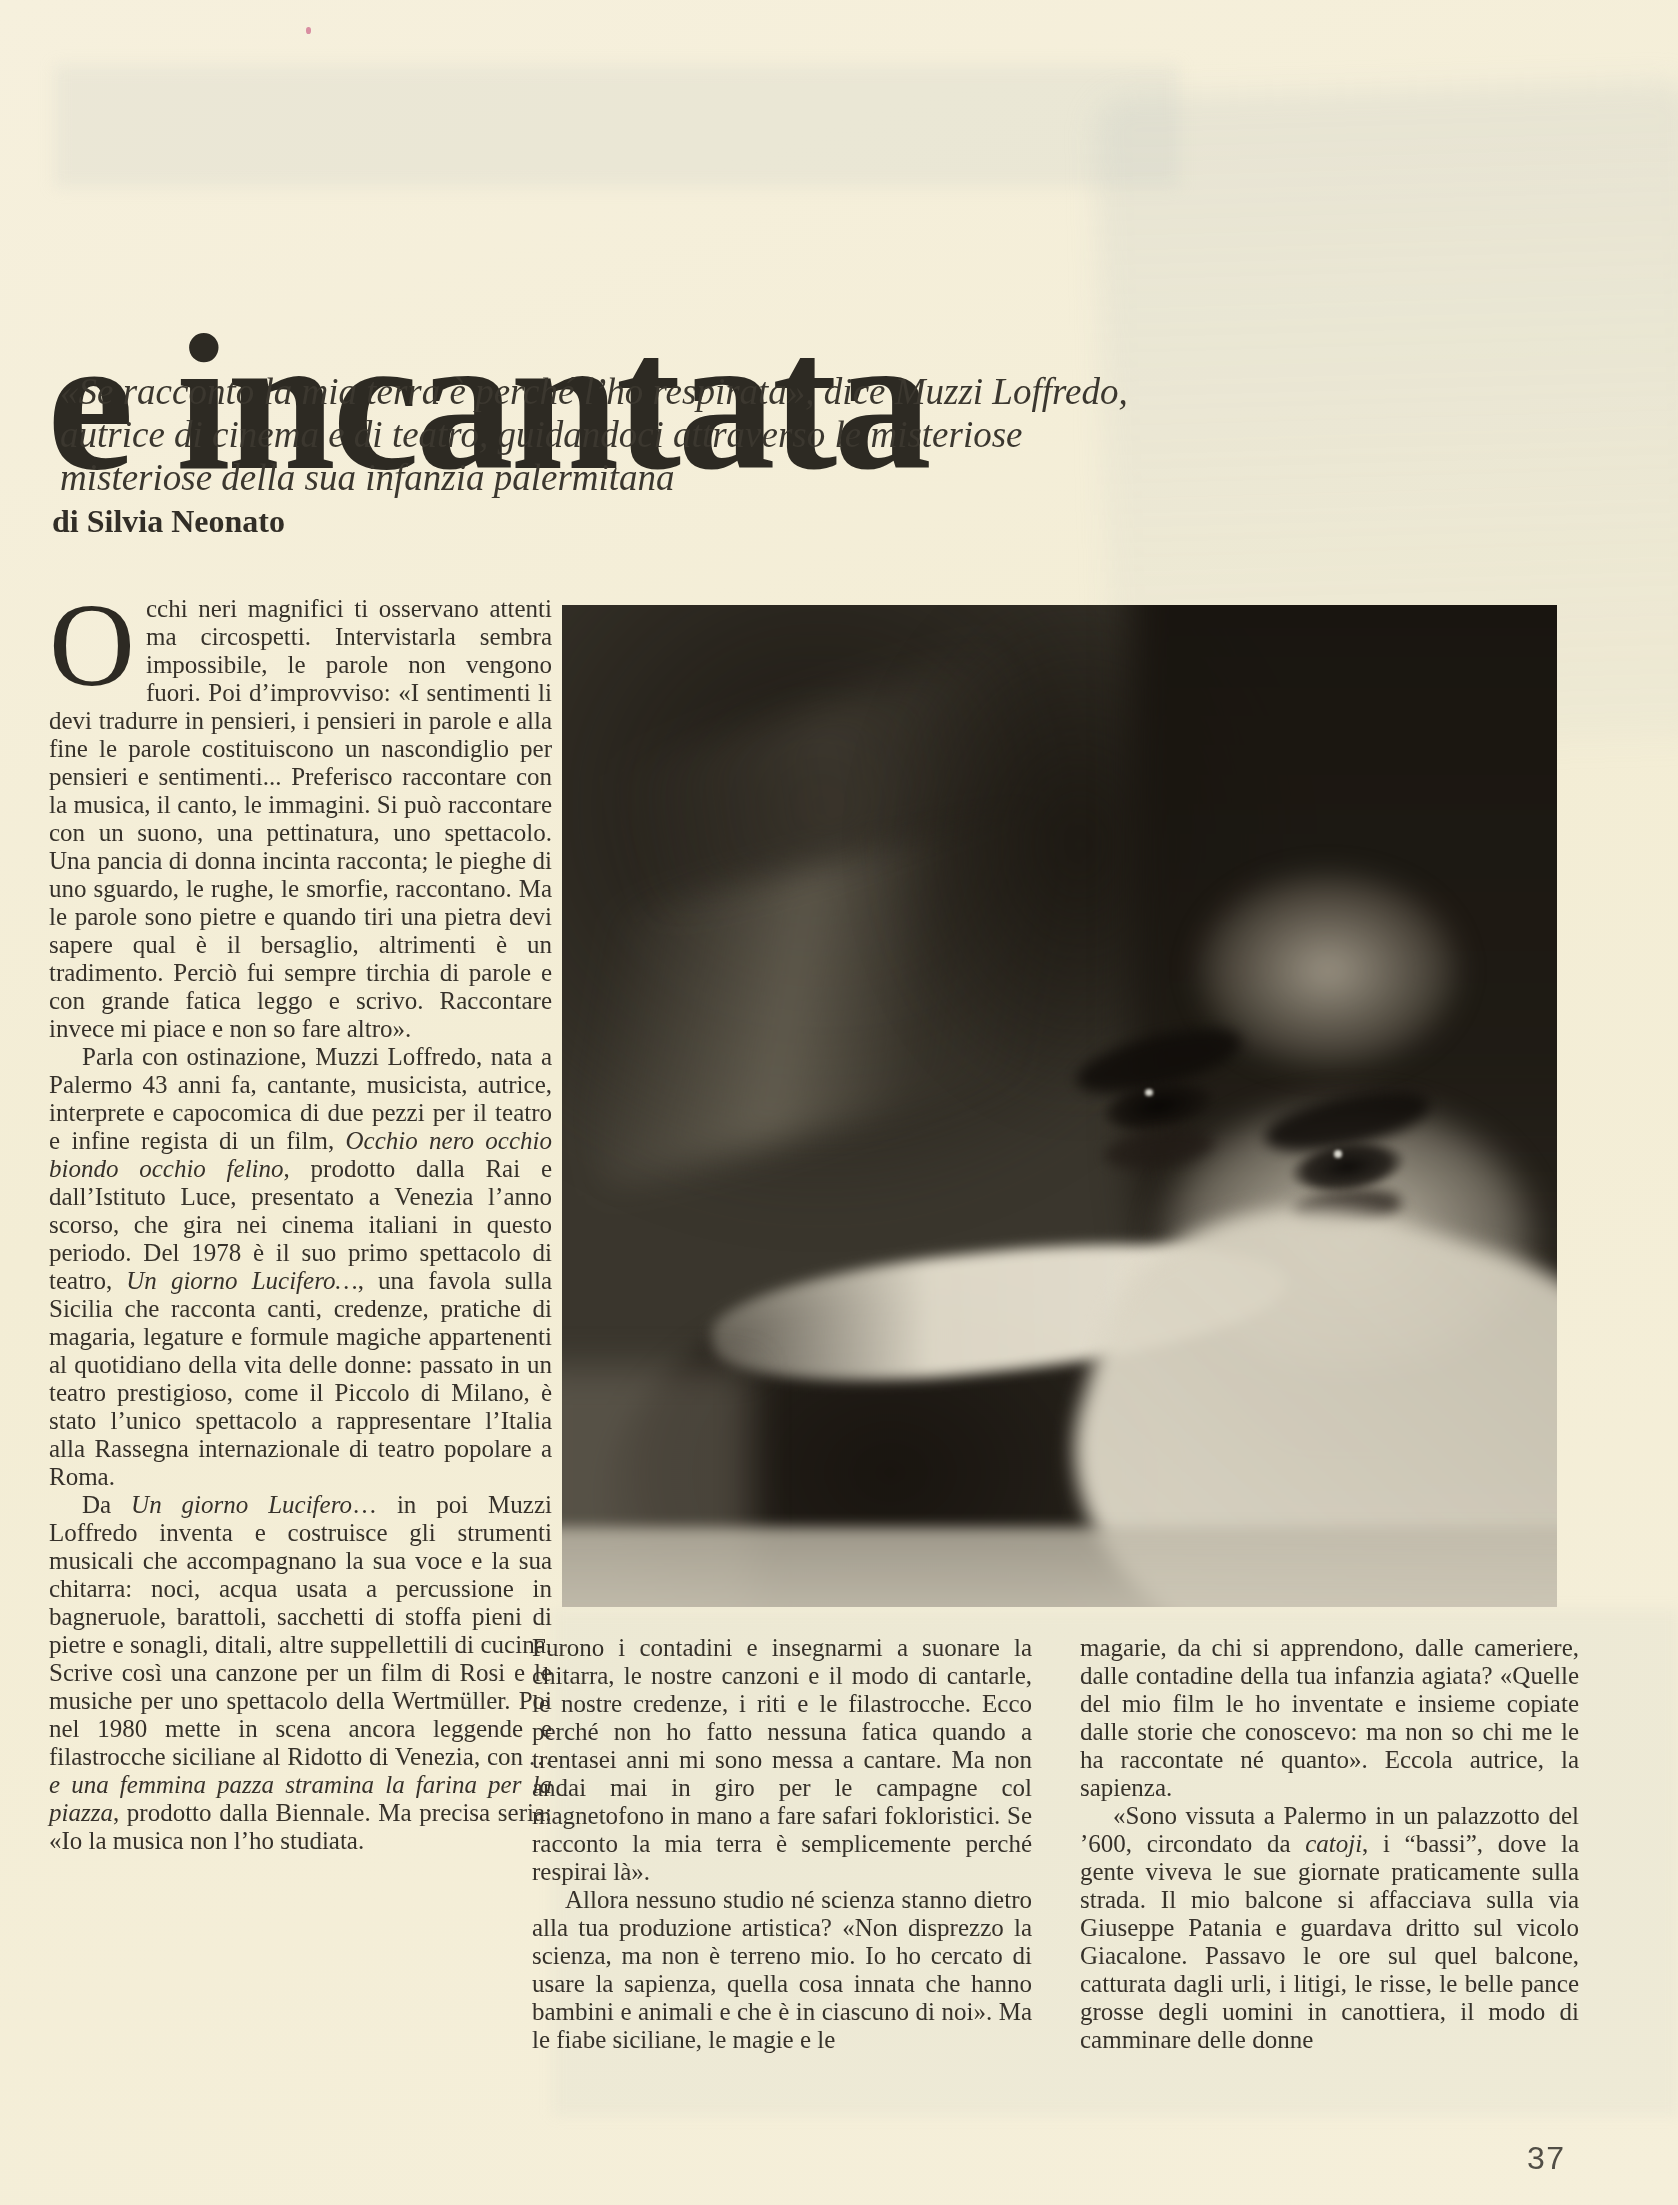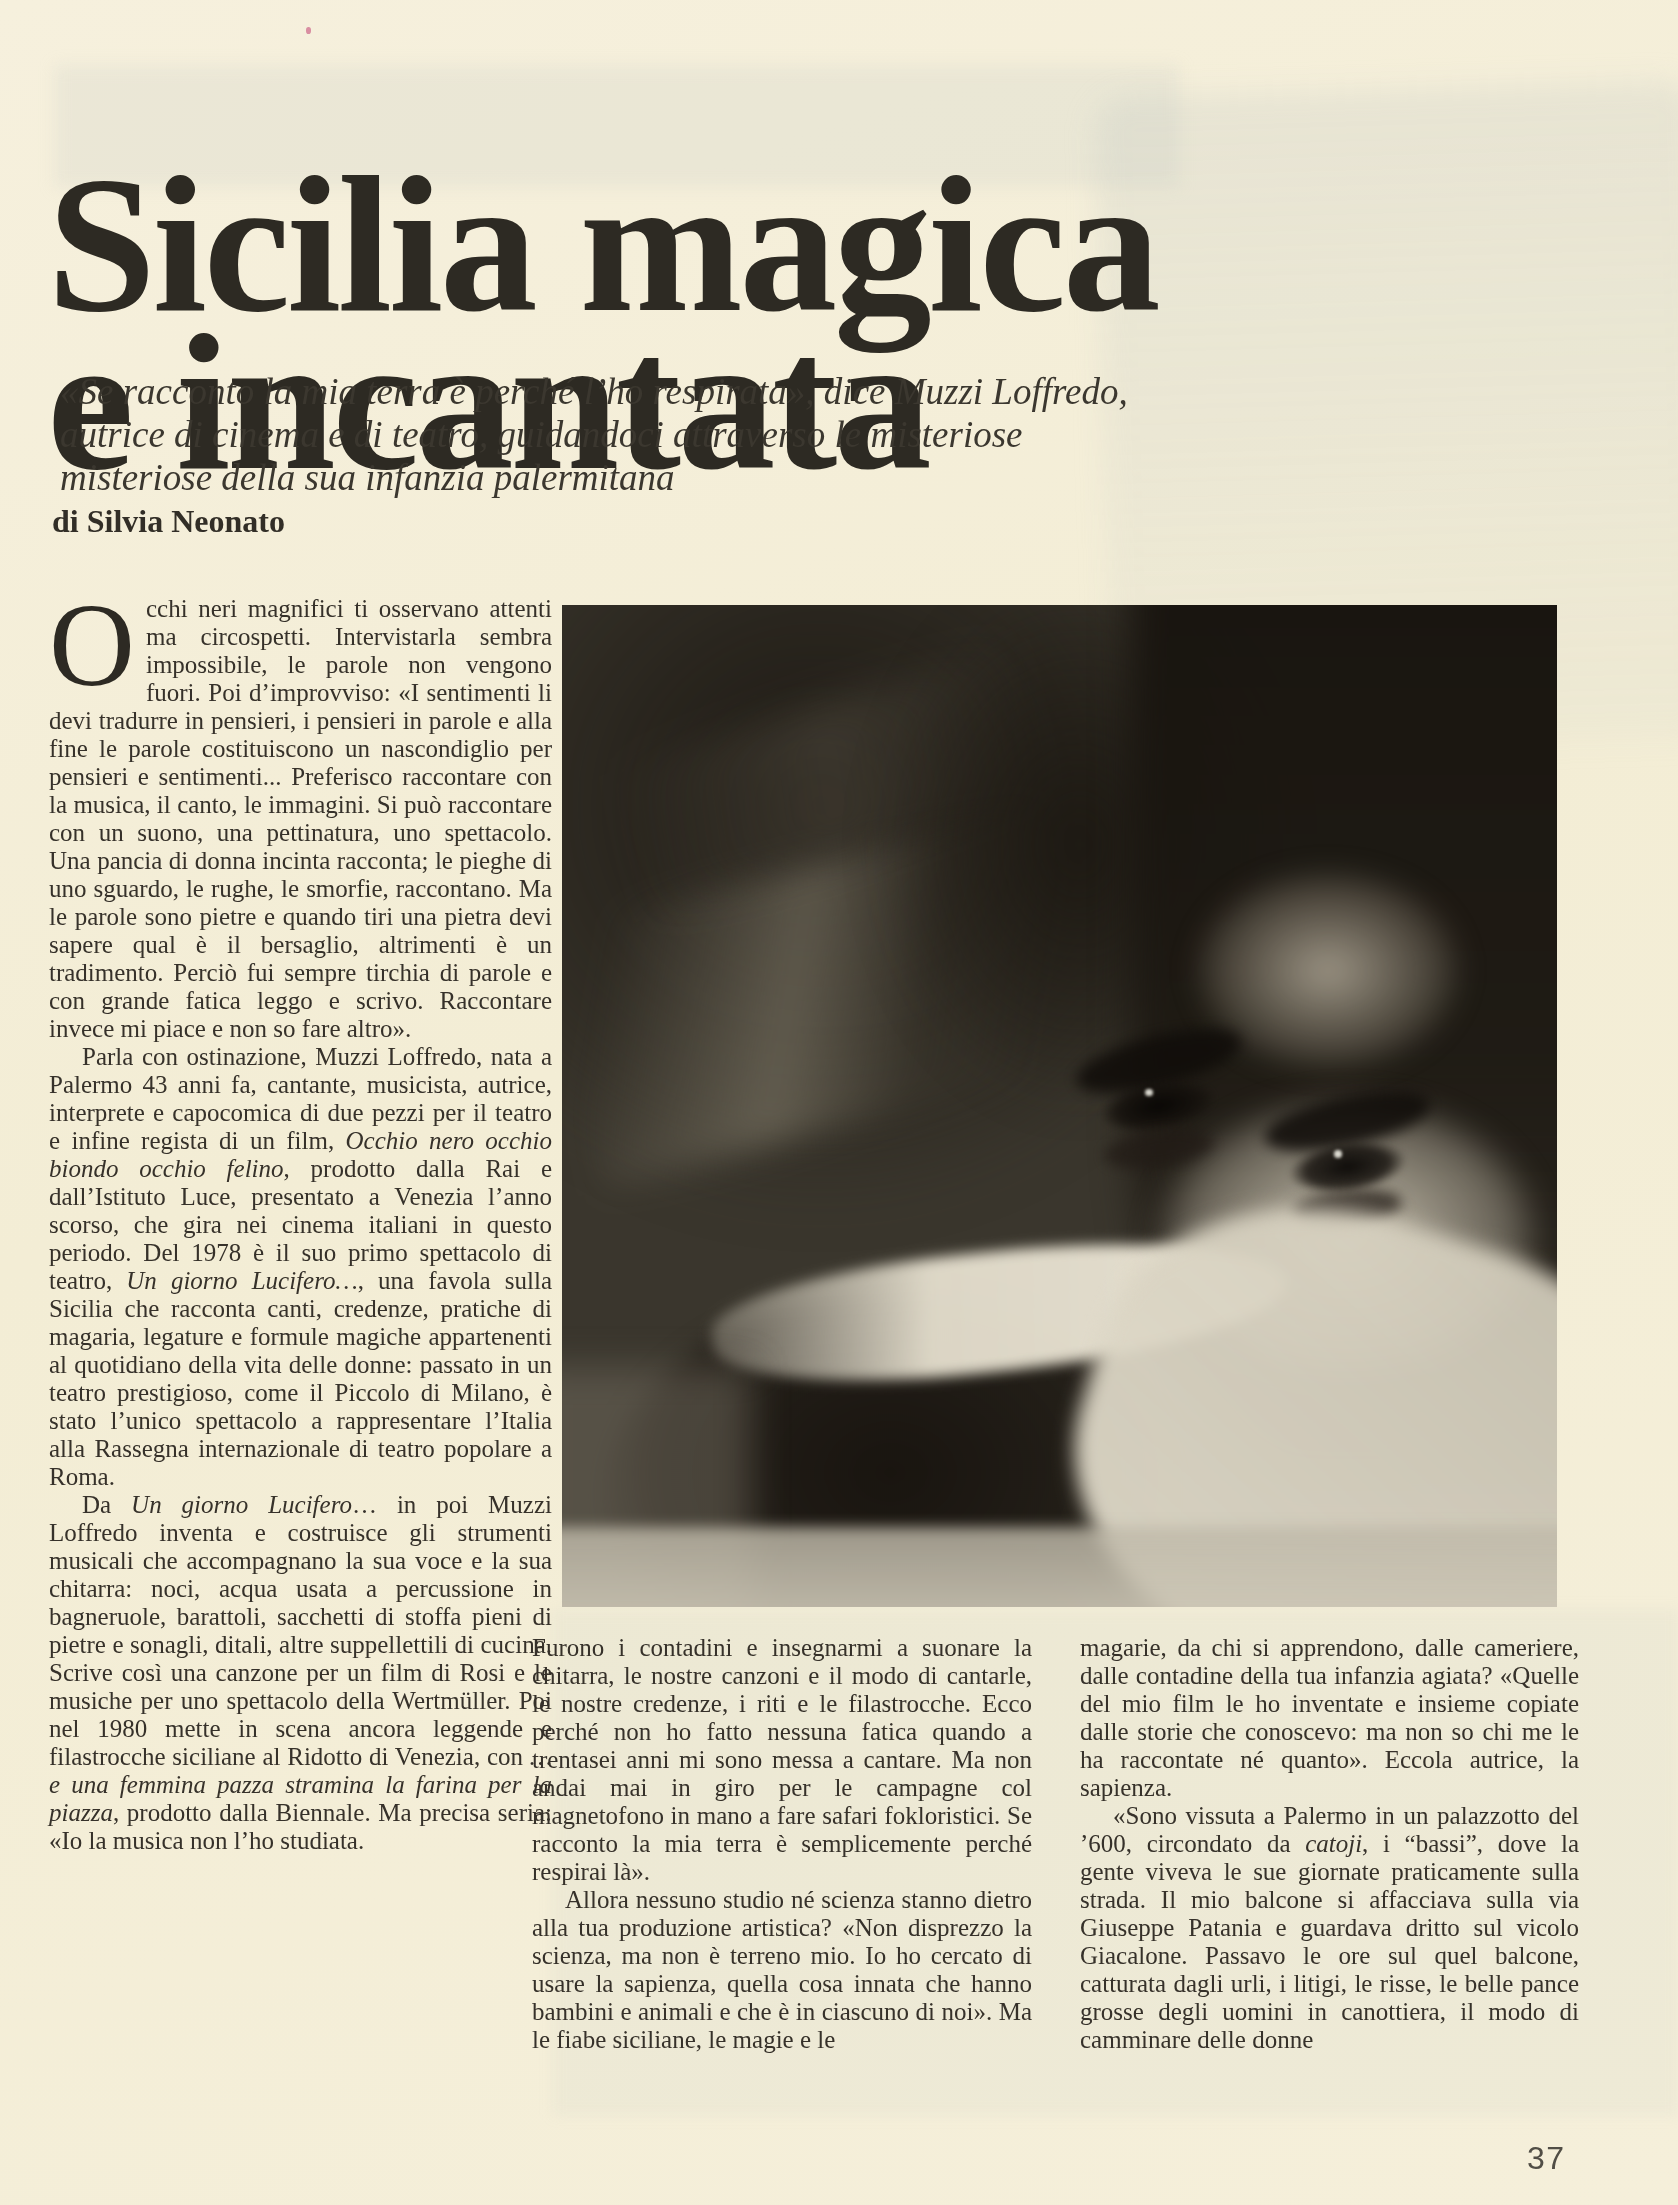--- a/index.html
+++ b/index.html
@@ -98,21 +98,21 @@
 </head>
 <body>
 
 <div class="page">
 
   <div class="bleed bleed-title"></div>
   <div class="bleed bleed-topright"></div>
   <div class="bleed bleed-columns"></div>
   <div class="speck"></div>
 
-  <h1 class="title"><span>Sicilia magica</span><br><span>e incantata</span></h1>
+  <h1 class="title"><br><span>e incantata</span></h1>
 
   <div class="subtitle">
     <div>«Se racconto la mia terra è perché l’ho respirata», dice Muzzi Loffredo,</div>
     <div>autrice di cinema e di teatro, guidandoci attraverso le misteriose</div>
     <div>misteriose della sua infanzia palermitana</div>
   </div>
 
   <div class="byline">di Silvia Neonato</div>
 
   <div class="col col-left">

